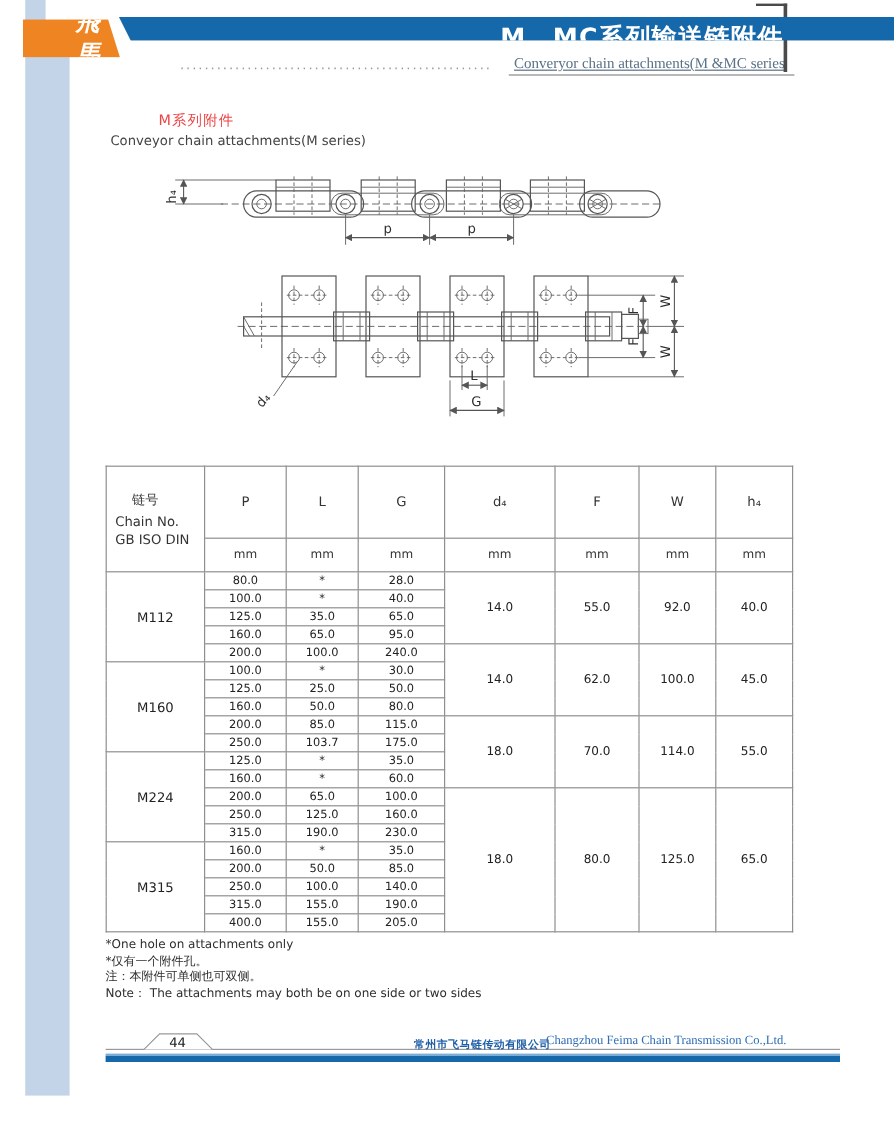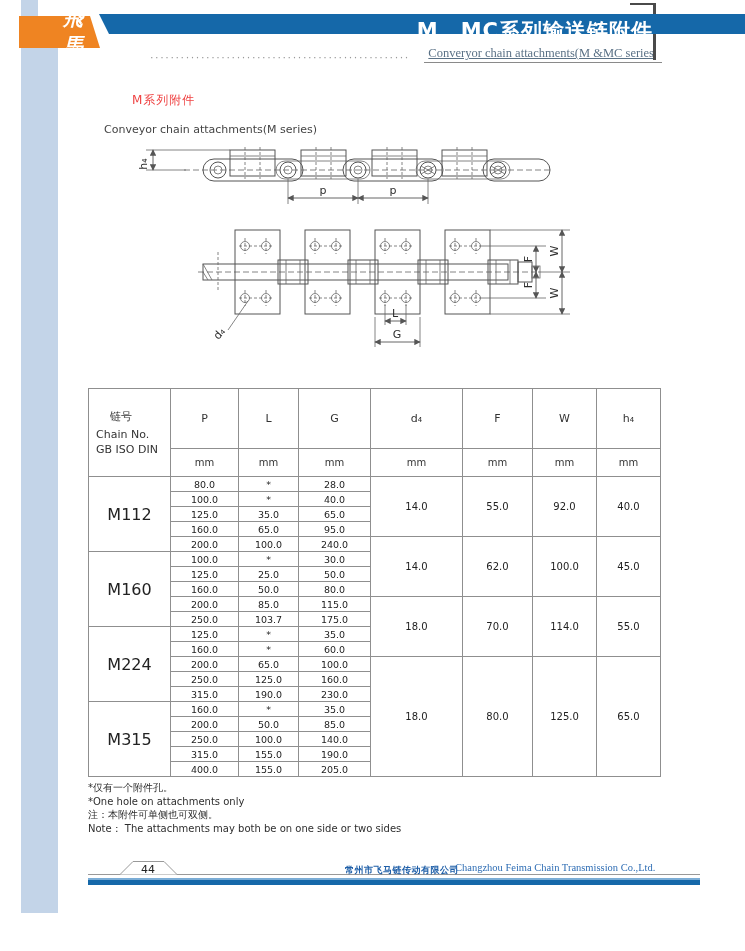--- a/index.html
+++ b/index.html
@@ -21,21 +21,21 @@
             clip-path:polygon(0 0,100% 0,100% 100%,10px 100%);
             text-align:right; line-height:34px; }
   .banner-title { color:#fff; font-size:21px; font-weight:bold; padding-right:92px; letter-spacing:1px; }
   .subtitle-row { position:absolute; left:150px; top:47px; width:512px; height:16px; display:flex; align-items:flex-end; }
   .dots { color:#999; font-size:11px; letter-spacing:1.6px; line-height:11px; width:296px; overflow:hidden; white-space:nowrap; }
   .subtitle-text { font-family:"Liberation Serif",serif; color:#5a7186; font-size:12.5px; line-height:15px;
                    border-bottom:1px solid #8a8a8a; padding:0 8px 1px 4px; white-space:nowrap;text-decoration:underline; }
 
   
   .sec-cn { position:absolute; left:88px; top:92px; font-size:12px; color:#ef4444; letter-spacing:1px;margin-left:44px; }
-  .sec-en { position:absolute; left:104px; top:111px; font-size:11px; color:#444;margin-top:12px; }
+  .sec-en { position:absolute; left:92px; top:111px; font-size:11px; color:#444; }
 
   
   .svg1 { position:absolute; left:126px; top:134px; }
   .svg2 { position:absolute; left:198px; top:222px; }
   svg { overflow:visible; }
   .ln { stroke:#555; stroke-width:1; fill:none; }
   .lnthin { stroke:#666; stroke-width:0.8; fill:none; }
   .dash { stroke:#666; stroke-width:0.8; fill:none; stroke-dasharray:6 3; }
   .dash2 { stroke:#666; stroke-width:0.8; fill:none; stroke-dasharray:3 2; }
   .dim { stroke:#555; stroke-width:0.9; fill:none; }
@@ -44,21 +44,21 @@
   
   .spec-table { position:absolute; left:88px; top:388px; width:572px; border-collapse:collapse; table-layout:fixed;
                 font-family:"DejaVu Sans",sans-serif; }
   .spec-table th, .spec-table td { border:1px solid #8f8f8f; font-weight:normal; text-align:center; padding:0; }
   .spec-table thead tr:first-child th { height:60px; font-size:11px;margin-left:48px; }
   .spec-table thead tr.unit-row th { height:28px; font-size:10px;margin-top:12px; }
   .spec-table th.rowhead { font-size:10px; text-align:left; padding-left:7px; vertical-align:middle; }
   .spec-table th.rowhead .l1 { font-size:11px; padding-left:14px; margin-bottom:4px; }
   .spec-table th.rowhead .l2, .spec-table th.rowhead .l3 { margin-top:2px; }
   .spec-table td { height:15px; font-size:9.5px; line-height:11px; color:#222; }
-  .spec-table td.chain { font-size:16px; }
+  .spec-table td.chain { font-size:11px; }
   .spec-table td.dim { font-size:10px; }
 
   
   .footnotes { position:absolute; left:88px; top:781px; font-size:10px; line-height:13.5px; color:#2e2e2e; }
 
   
   .footer-line { position:absolute; left:88px; top:874px; width:612px; height:1px; background:#999; }
   .page-tab { position:absolute; left:120px; top:861px; }
   .company-cn { position:absolute; left:345px; top:864px; font-size:9px; font-weight:bold; color:#1f5fa8;
                 font-family:"Liberation Serif",serif; letter-spacing:0.5px; }
@@ -423,22 +423,22 @@
         </tr>
         <tr>
           <td>400.0</td>
           <td>155.0</td>
           <td>205.0</td>
         </tr>
       </tbody>
   </table>
 
   <div class="footnotes">
+    <div>*One  hole on attachments only</div>
     <div>*仅有一个附件孔。</div>
-    <div>*One  hole on attachments only</div>
     <div>注：本附件可单侧也可双侧。</div>
     <div>Note： The attachments may both be on one side or two sides</div>
   </div>
 
   <div class="footer-line"></div>
   <svg class="page-tab" width="58" height="14" viewBox="0 0 58 14">
     <polyline points="0,13.5 13,0.5 44,0.5 57,13.5" fill="#ffffff" stroke="#999" stroke-width="1"></polyline>
     <text x="28" y="11.5" text-anchor="middle" font-size="11" fill="#222">44</text>
   </svg>
   <div class="company-cn">常州市飞马链传动有限公司</div>

